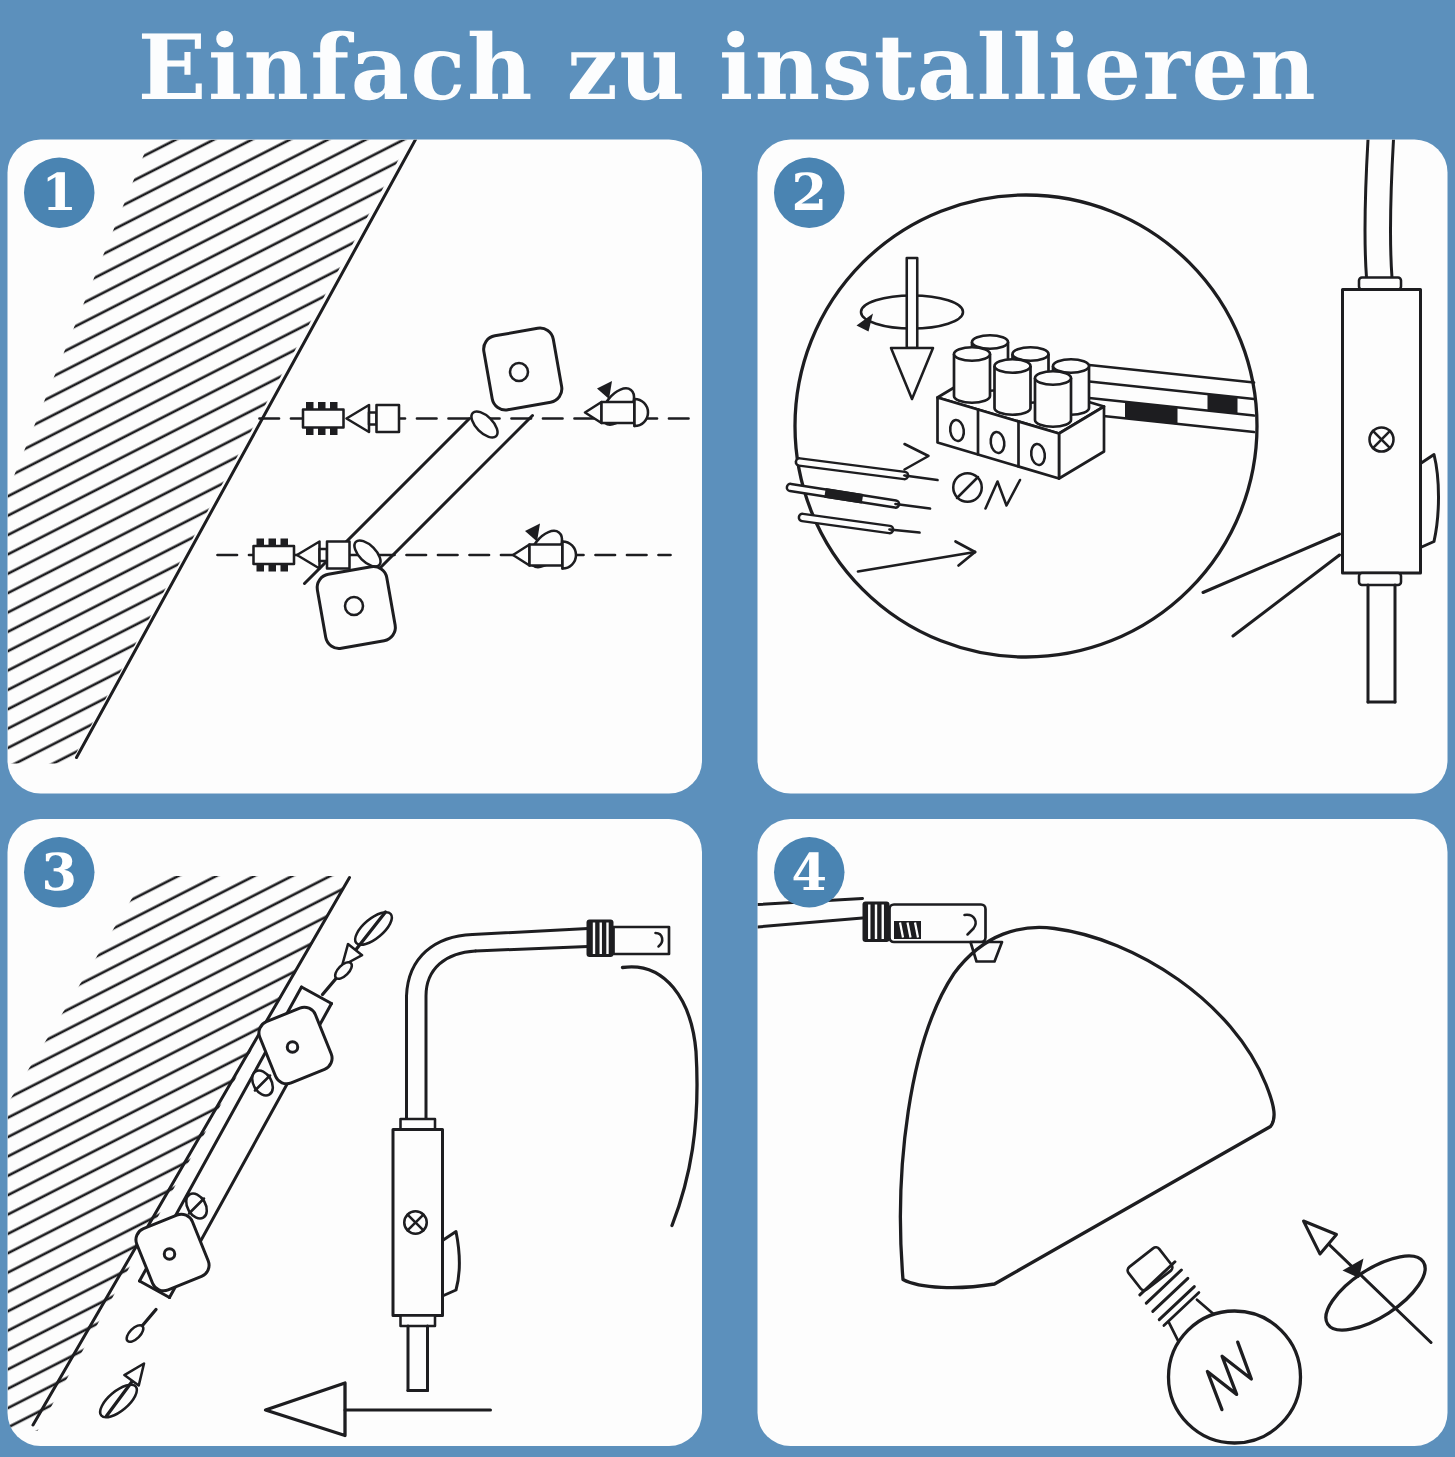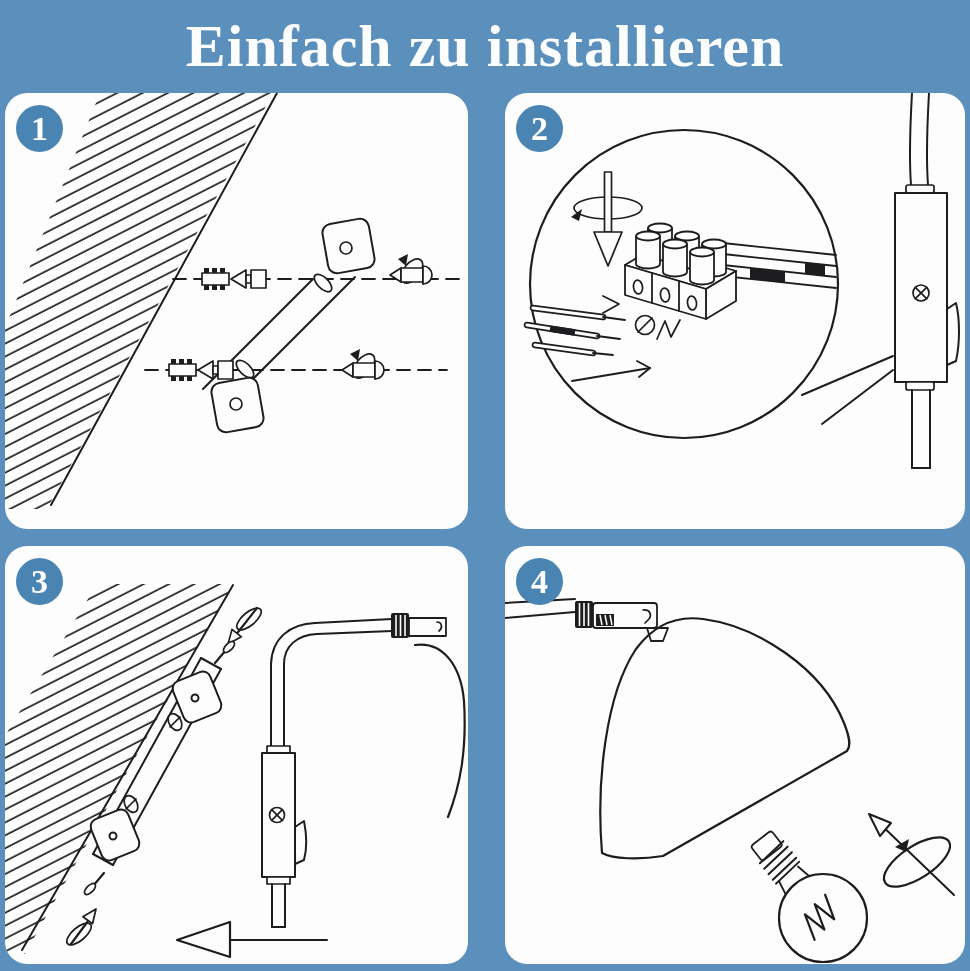--- a/index.html
+++ b/index.html
@@ -1,18 +1,18 @@
 <!DOCTYPE html>
 <html><head>
 <meta charset="utf-8">
 <style>
   html,body{margin:0;padding:0;}
   body{width:970px;height:971px;background:#5C90BC;position:relative;overflow:hidden;
        font-family:"DejaVu Serif", serif;}
-  .canvas{position:absolute;inset:0;font-family:Liberation Serif, serif;}
+  .canvas{position:absolute;inset:0;}
   .title{position:absolute;left:0;top:0;width:970px;height:92px;display:flex;
          align-items:center;justify-content:center;color:#FCFDFE;
          font-weight:700;font-size:60px;letter-spacing:1px;white-space:nowrap;}
   .panel{position:absolute;background:#FDFDFD;border-radius:22px;overflow:hidden;}
   .p1{left:5px;top:93px;width:463px;height:436px;}
   .p2{left:505px;top:93px;width:460px;height:436px;}
   .p3{left:5px;top:546px;width:463px;height:418px;}
   .p4{left:505px;top:546px;width:460px;height:418px;}
   .badge{position:absolute;left:11px;top:12px;width:47px;height:47px;border-radius:50%;
          background:#4A84B2;color:#FFFFFF;display:flex;align-items:center;justify-content:center;

